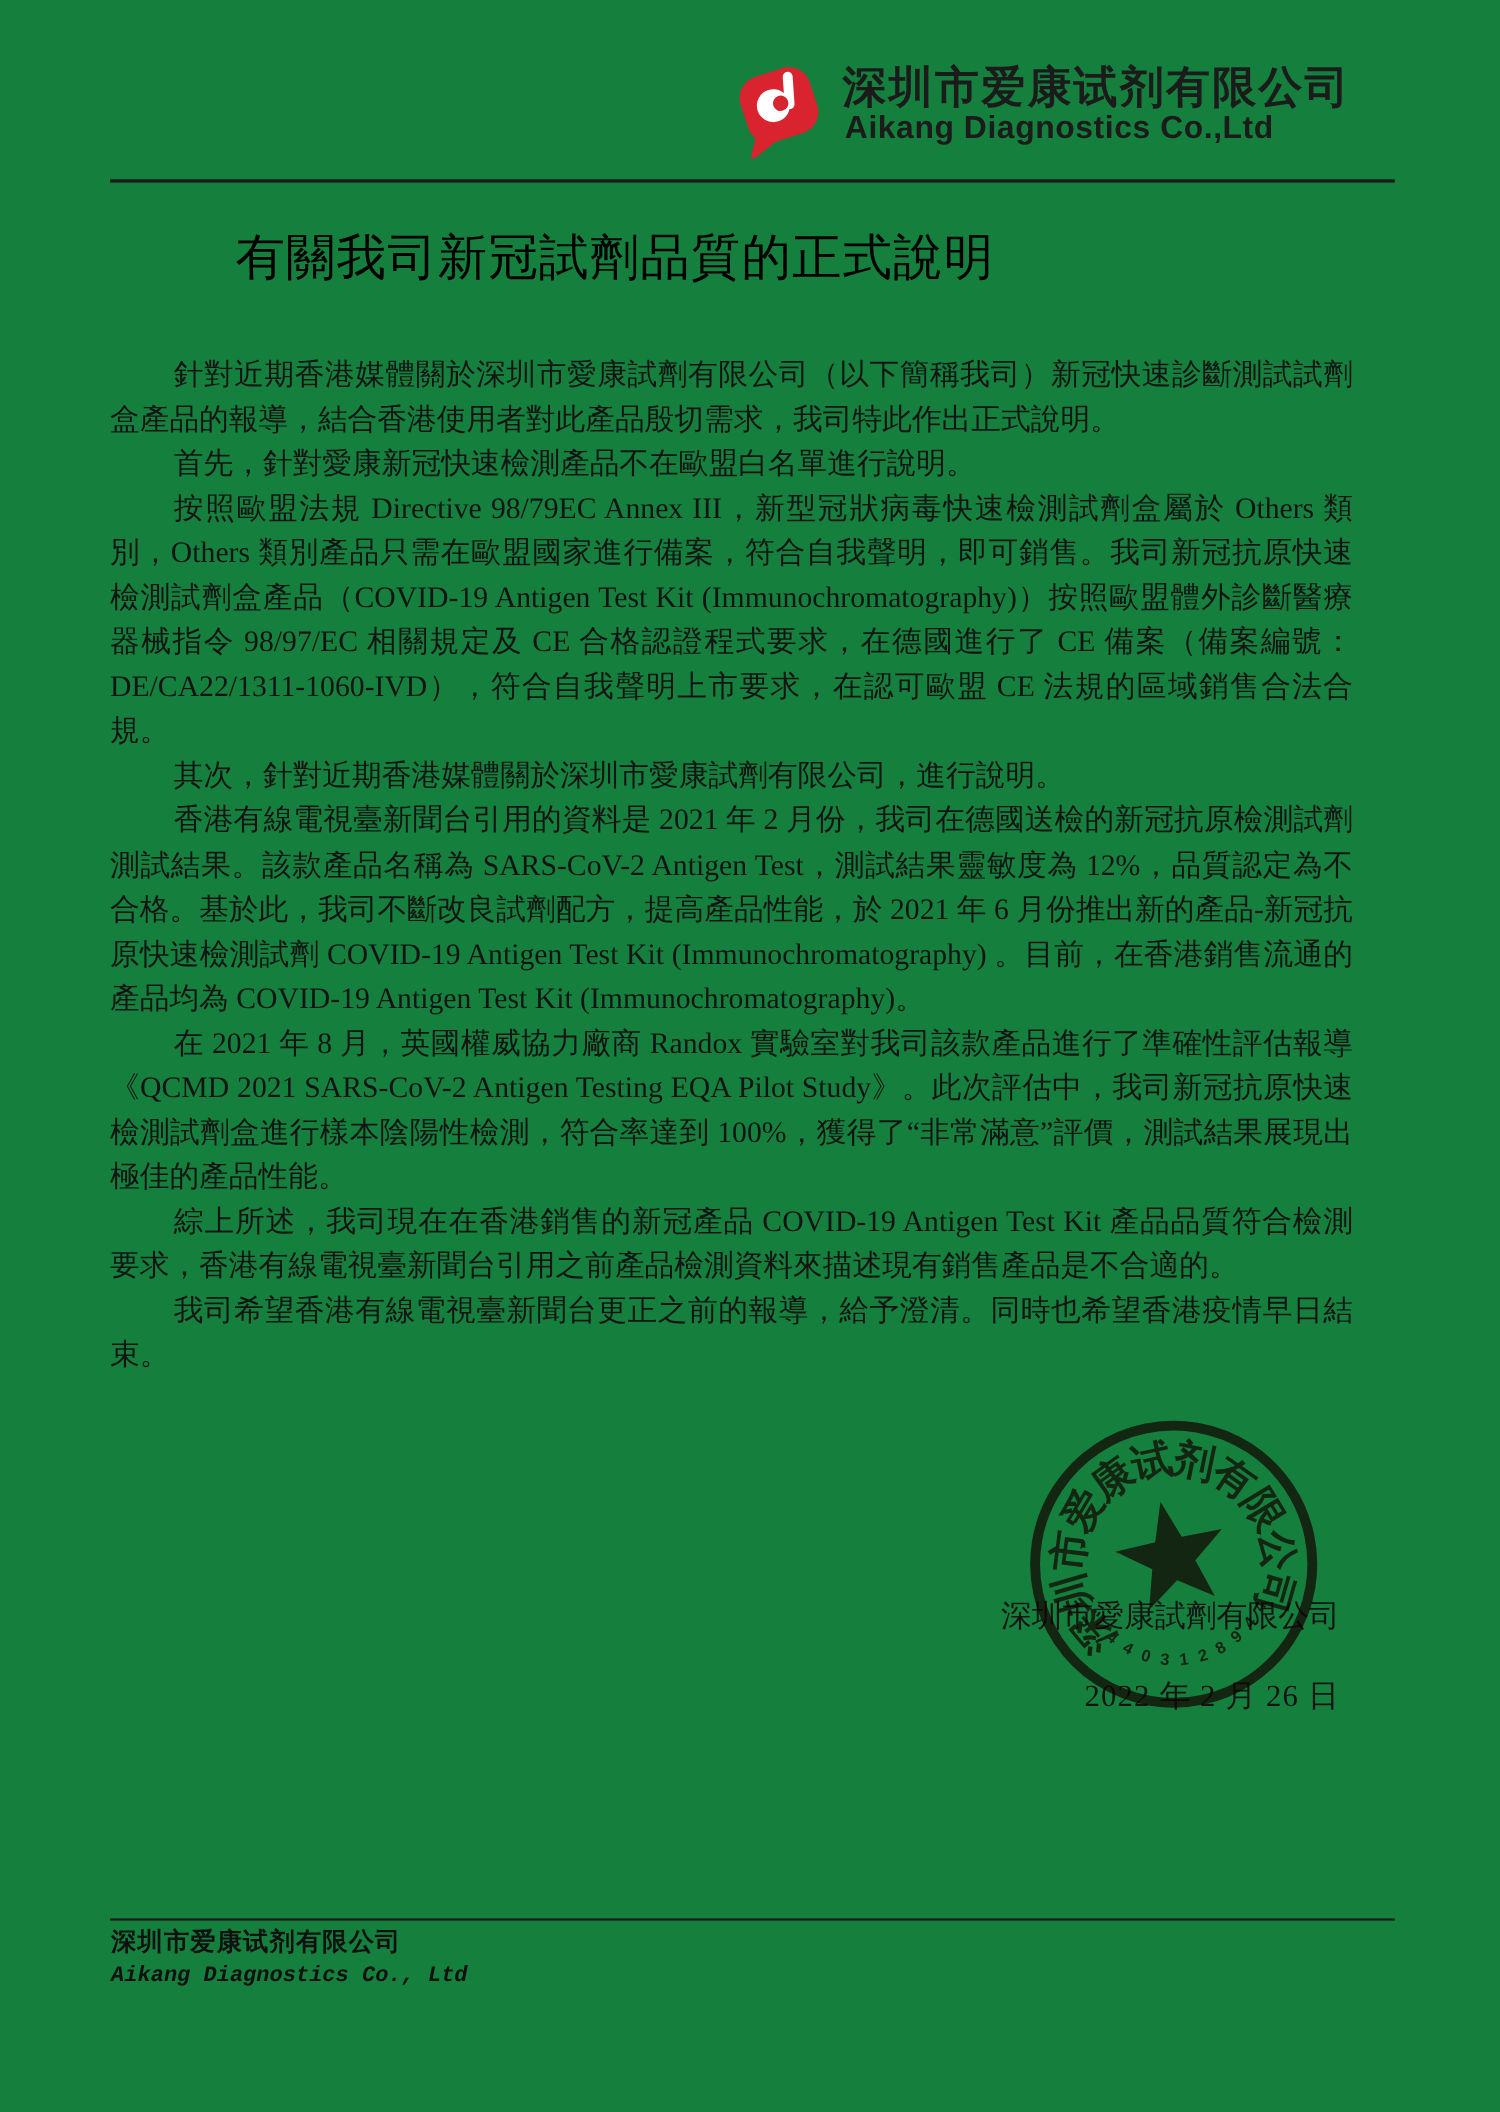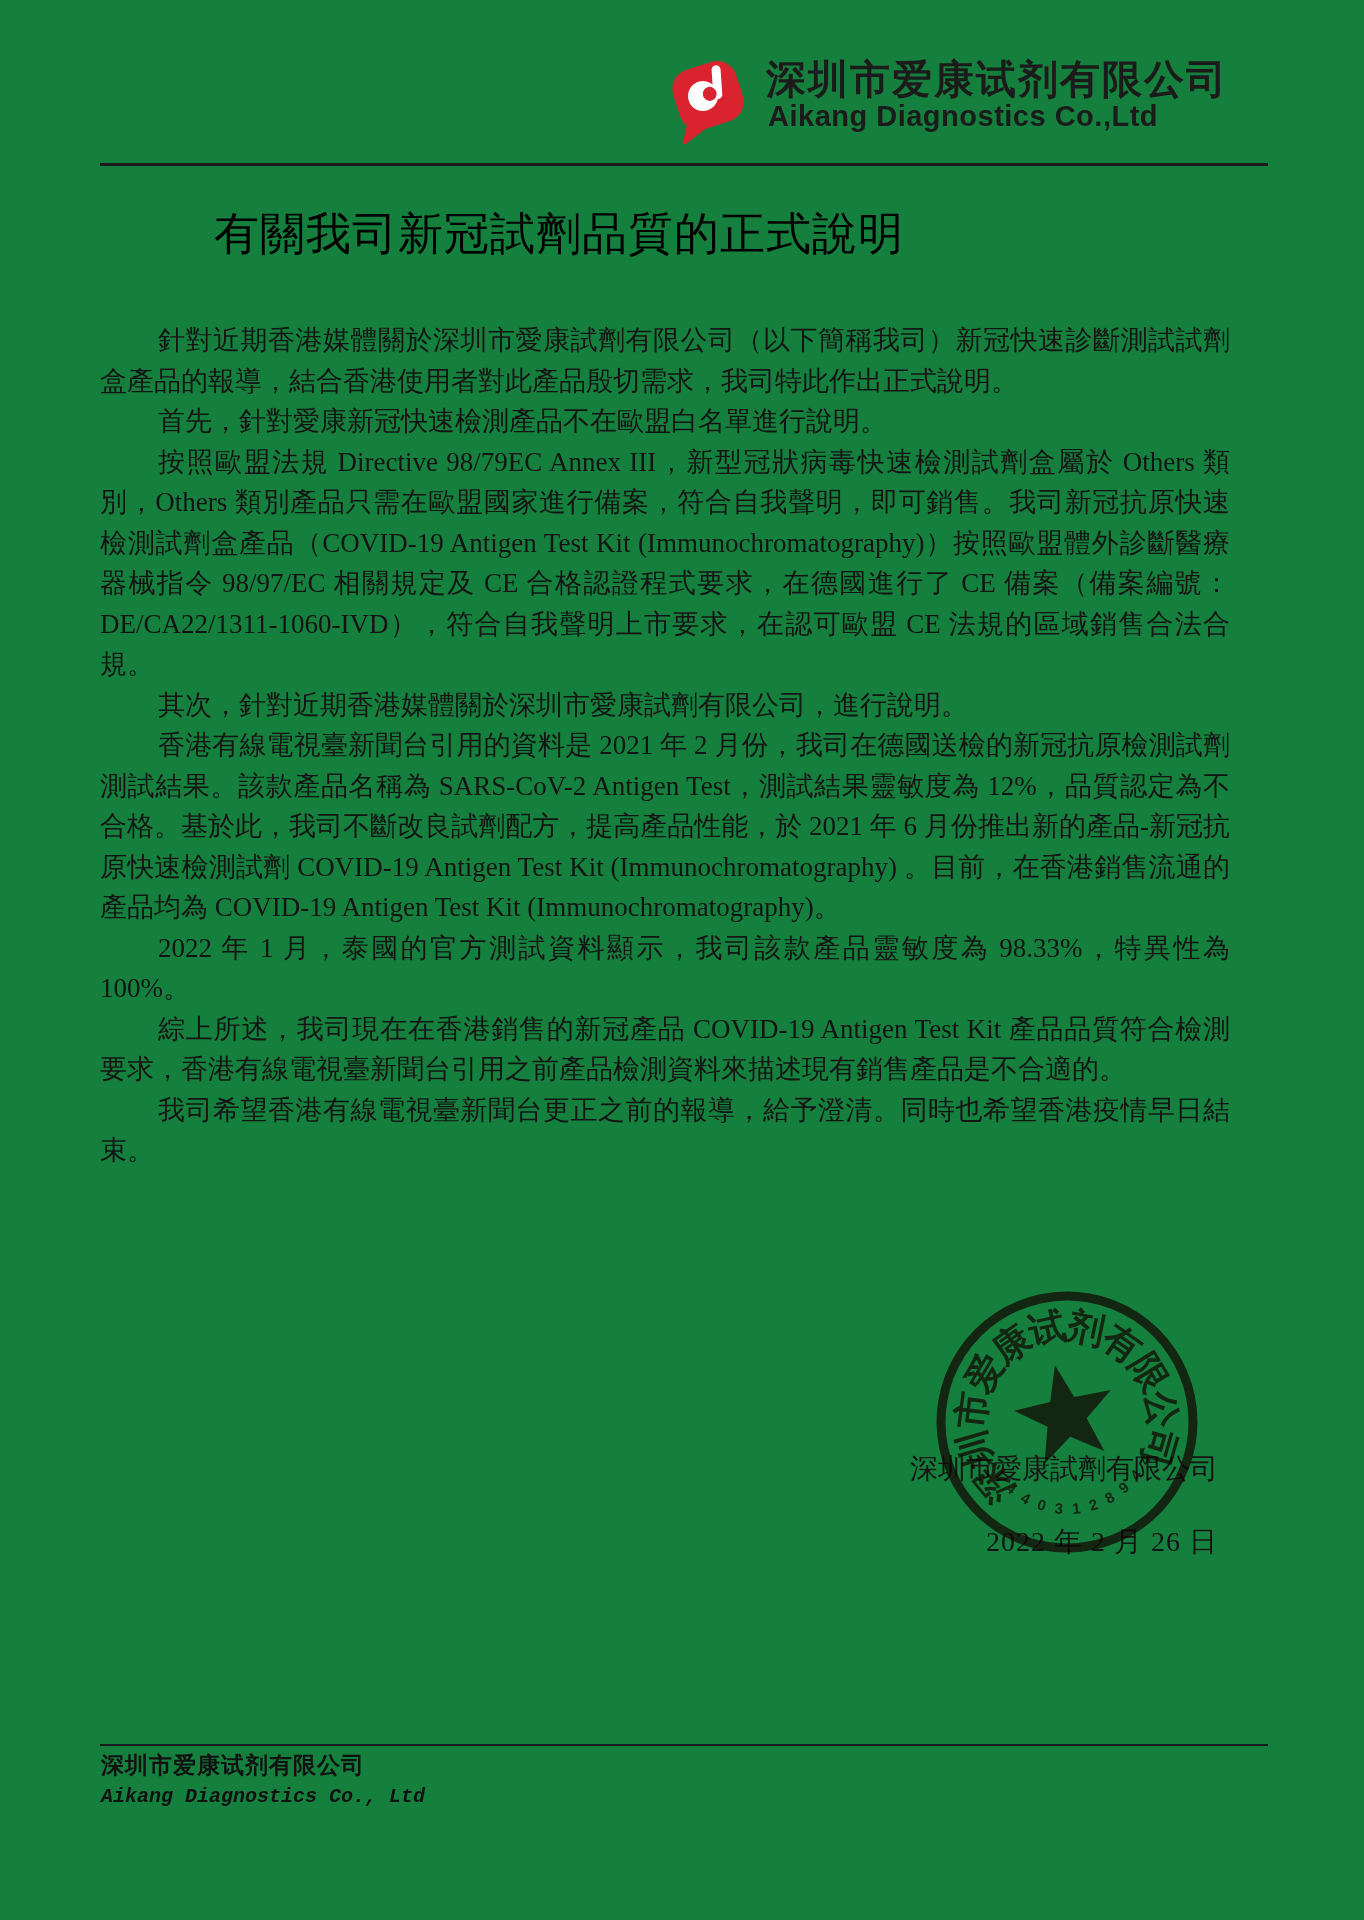--- a/index.html
+++ b/index.html
@@ -96,21 +96,21 @@
   </div>
 
   <div class="doc-title">有關我司新冠試劑品質的正式說明</div>
 
   <div class="body-text" id="body-text">
       <p>針對近期香港媒體關於深圳市愛康試劑有限公司（以下簡稱我司）新冠快速診斷測試試劑盒產品的報導，結合香港使用者對此產品殷切需求，我司特此作出正式說明。</p>
       <p>首先，針對愛康新冠快速檢測產品不在歐盟白名單進行說明。</p>
       <p>按照歐盟法規 Directive 98/79EC Annex III，新型冠狀病毒快速檢測試劑盒屬於 Others 類別，Others 類別產品只需在歐盟國家進行備案，符合自我聲明，即可銷售。我司新冠抗原快速檢測試劑盒產品（COVID-19 Antigen Test Kit (Immunochromatography)）按照歐盟體外診斷醫療器械指令 98/97/EC 相關規定及 CE 合格認證程式要求，在德國進行了 CE 備案（備案編號：DE/CA22/1311-1060-IVD），符合自我聲明上市要求，在認可歐盟 CE 法規的區域銷售合法合規。</p>
       <p>其次，針對近期香港媒體關於深圳市愛康試劑有限公司，進行說明。</p>
       <p>香港有線電視臺新聞台引用的資料是 2021 年 2 月份，我司在德國送檢的新冠抗原檢測試劑測試結果。該款產品名稱為 SARS-CoV-2 Antigen Test，測試結果靈敏度為 12%，品質認定為不合格。基於此，我司不斷改良試劑配方，提高產品性能，於 2021 年 6 月份推出新的產品-新冠抗原快速檢測試劑 COVID-19 Antigen Test Kit (Immunochromatography) 。目前，在香港銷售流通的產品均為 COVID-19 Antigen Test Kit (Immunochromatography)。</p>
-      <p>2022 年 1 月，泰國的官方測試資料顯示，我司該款產品靈敏度為 98.33%，特異性為 100%。</p>
+      <p>在 2021 年 8 月，英國權威協力廠商 Randox 實驗室對我司該款產品進行了準確性評估報導《QCMD 2021 SARS-CoV-2 Antigen Testing EQA Pilot Study》。此次評估中，我司新冠抗原快速檢測試劑盒進行樣本陰陽性檢測，符合率達到 100%，獲得了“非常滿意”評價，測試結果展現出極佳的產品性能。</p>
       <p>綜上所述，我司現在在香港銷售的新冠產品 COVID-19 Antigen Test Kit 產品品質符合檢測要求，香港有線電視臺新聞台引用之前產品檢測資料來描述現有銷售產品是不合適的。</p>
       <p>我司希望香港有線電視臺新聞台更正之前的報導，給予澄清。同時也希望香港疫情早日結束。</p>
     </div>
 
   <div class="sig-company">深圳市愛康試劑有限公司</div>
   <div class="sig-date">2022 年 2 月 26 日</div>
 
   <svg class="seal" viewBox="0 0 282 282" id="seal-svg">
     <g id="seal-group" transform="rotate(-12 141 141)">
       <circle cx="141" cy="141" r="126" fill="none" stroke="#e03e38" stroke-width="9"></circle>

